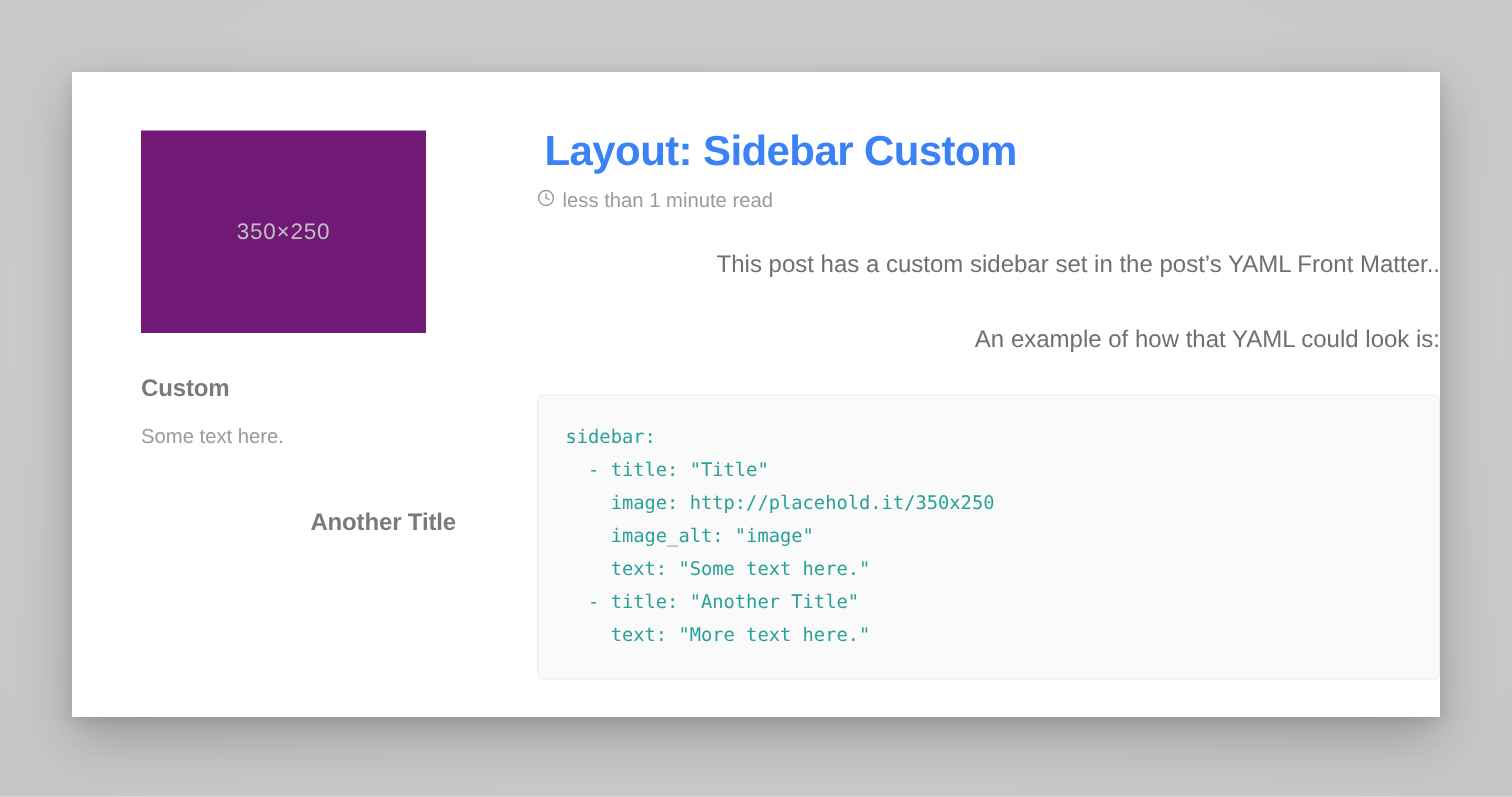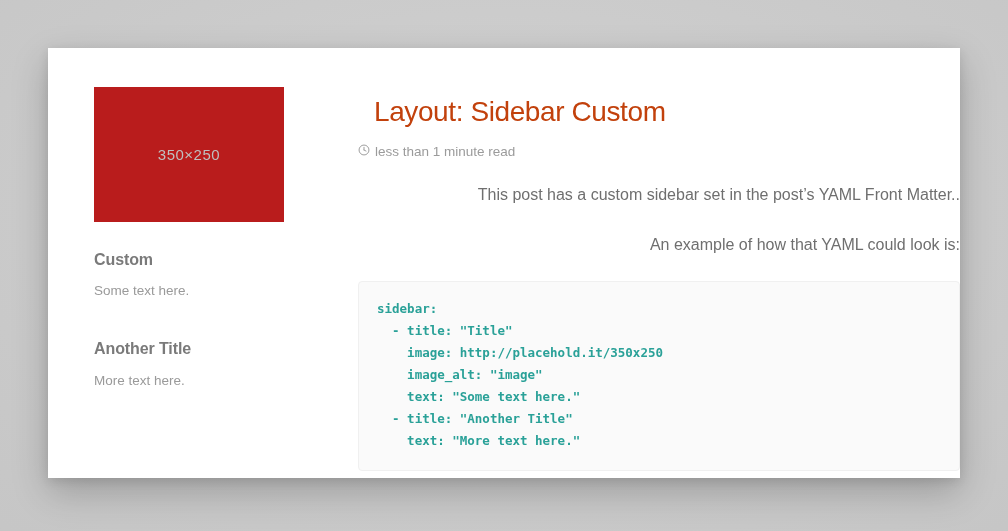--- a/index.html
+++ b/index.html
@@ -37,21 +37,21 @@
   
   .sidebar {
     position: absolute;
     left: 46px;
     top: 39px;
     width: 210px;
   }
   .sidebar-figure {
     width: 190px;
     height: 135px;
-    background: #b91c1c;
+    background: #701a75;
     display: flex;
     align-items: center;
     justify-content: center;
   }
   .sidebar-figure-label {
     color: #bfbfbf;
     font-size: 15px;
     letter-spacing: 0.5px;
     font-family: "Liberation Sans", sans-serif;
   }
@@ -64,34 +64,34 @@
     margin: 0 0 12px 0;
     line-height: 1.2;
     letter-spacing: -0.1px;
   }
   .sidebar-text {
     font-size: 13.5px;
     color: #9a9a9a;
     margin: 0;
     line-height: 1.5;
   }
-  .sidebar-block.second { margin-top: 38px; }
+  .sidebar-block.second { margin-top: 38px; text-align: right; }
 
   
   .content {
     position: absolute;
     left: 310px;
     top: 32px;
     right: 0;
   }
   .post-title {
-    margin: 16px;
+    margin: 5px;
     font-size: 28px;
-    font-weight: normal;
-    color: #c2410c;
+    font-weight: bold;
+    color: #3b82f6;
     letter-spacing: -0.4px;
     line-height: 1.15;
   }
   .post-meta {
     display: flex;
     align-items: flex-start;
     gap: 5px;
     margin-top: 9px;
     font-size: 13.5px;
     color: #9b9b9b;
@@ -127,42 +127,41 @@
     overflow: hidden;
   }
   .code-block pre {
     margin: 0;
     font-family: "DejaVu Sans Mono", "Liberation Mono", monospace;
     font-size: 12.5px;
     line-height: 1.76;
     color: #2aa198;
     white-space: pre;
   }
-  .code-line { display: block; font-weight: bold; }
+  .code-line { display: block; }
 </style>
 </head>
 <body>
 
 <div class="page-card">
   <div class="page-inner">
 
     <aside class="sidebar">
 
       <div class="sidebar-figure">
         <span class="sidebar-figure-label">350×250</span>
       </div>
 
       <div class="sidebar-block first">
         <h3 class="sidebar-title">Custom</h3>
         <p class="sidebar-text">Some text here.</p>
       </div>
 
       <div class="sidebar-block second">
         <h3 class="sidebar-title">Another Title</h3>
-        <p class="sidebar-text">More text here.</p>
       </div>
 
     </aside>
 
     <main class="content">
 
       <h1 class="post-title">Layout: Sidebar Custom</h1>
 
       <div class="post-meta">
         <span class="clock-icon">

